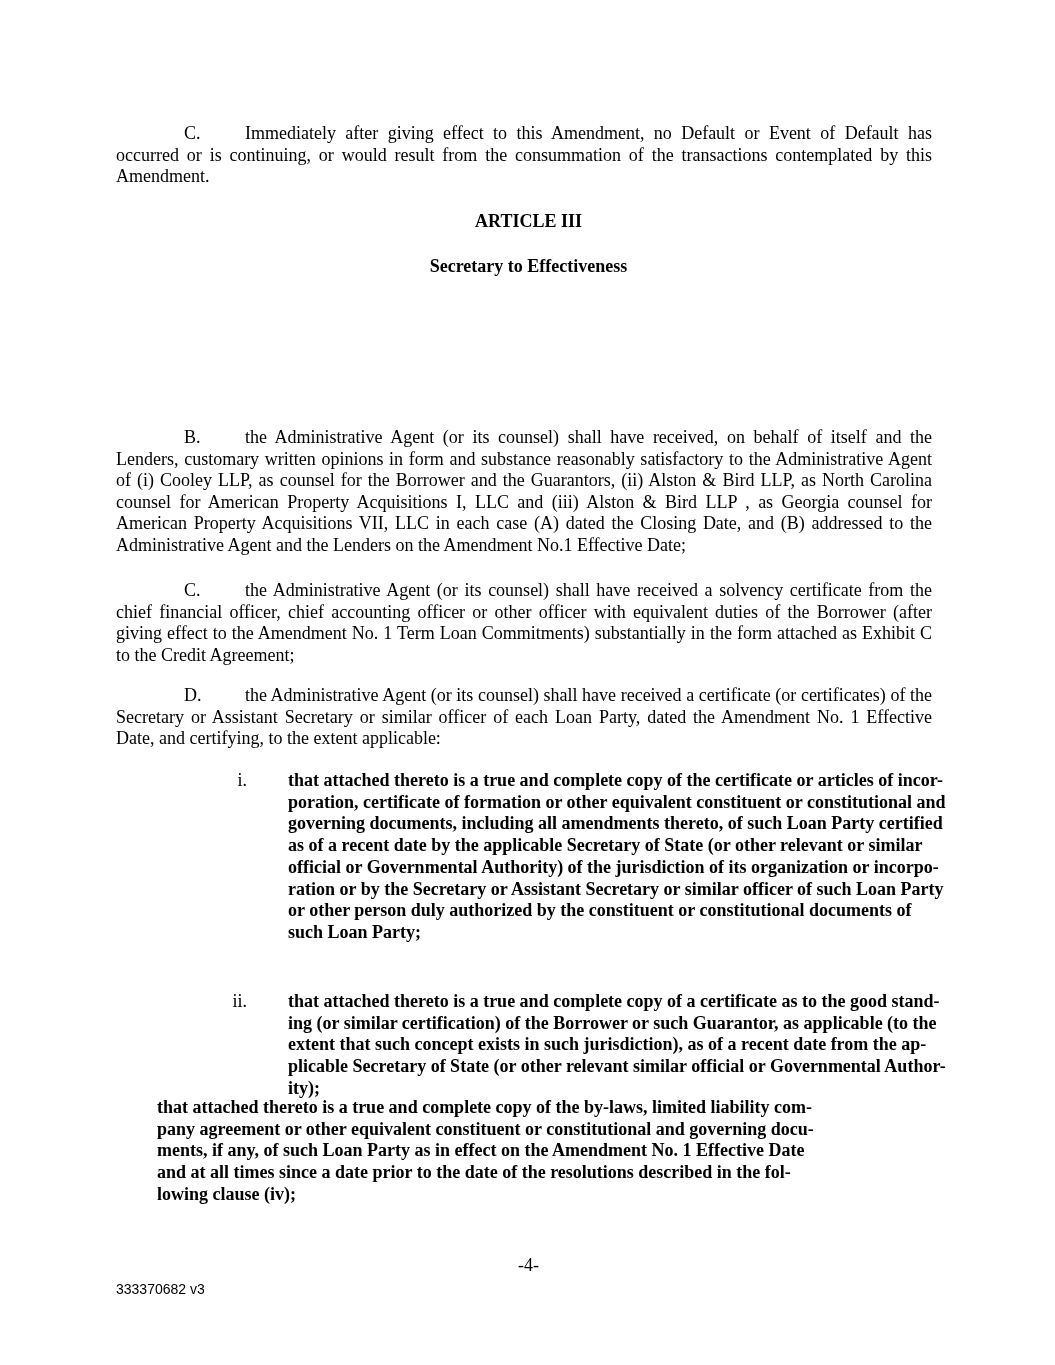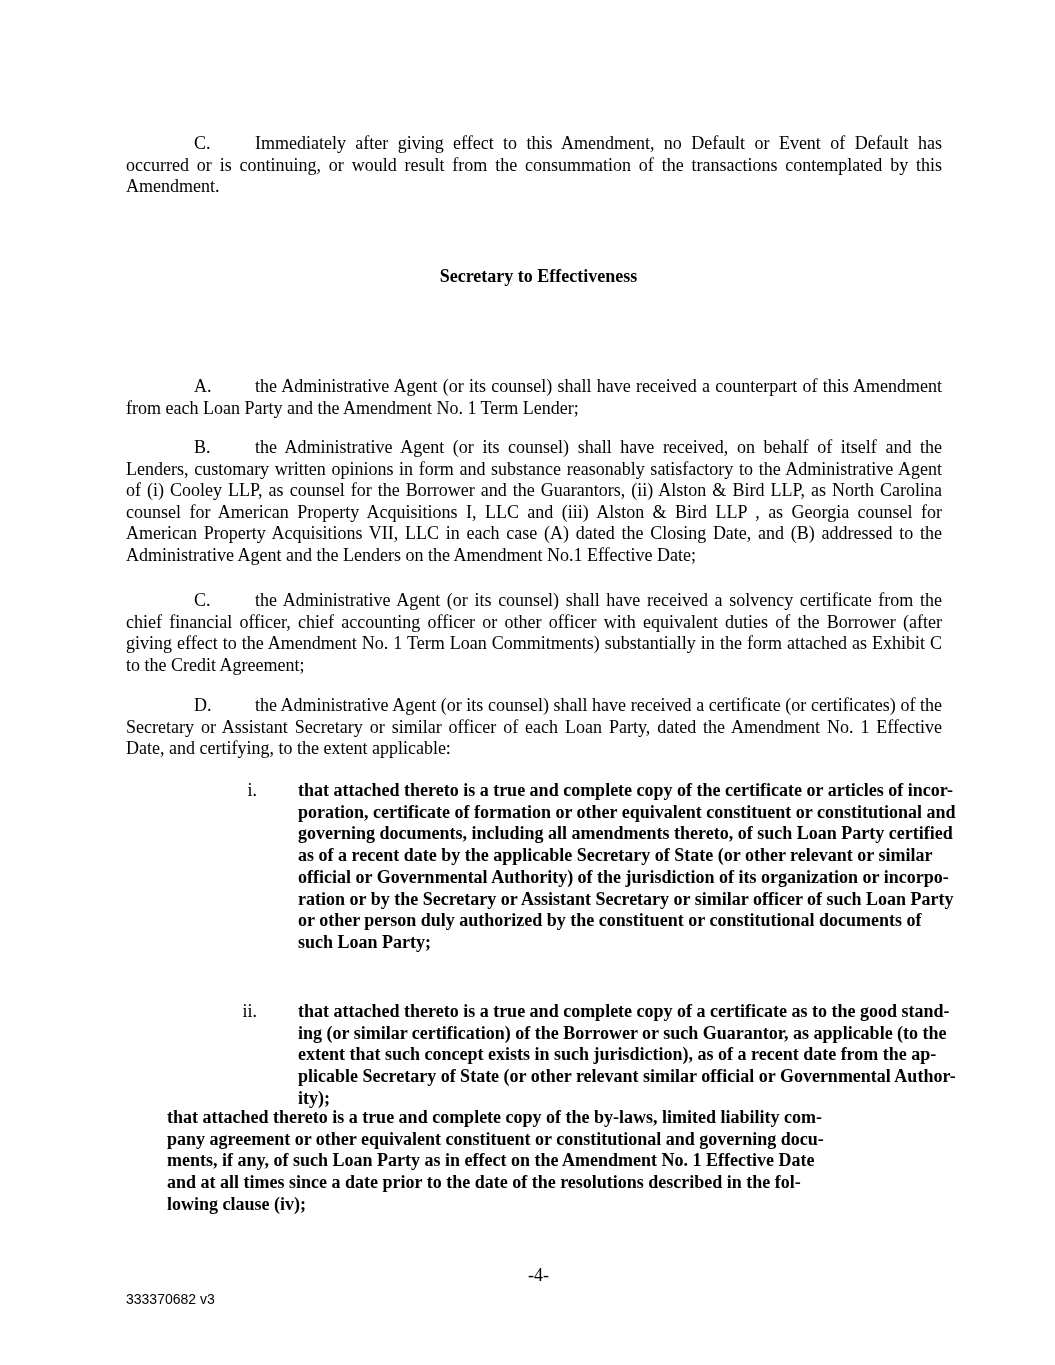--- a/index.html
+++ b/index.html
@@ -12,21 +12,21 @@
     color: #000000;
     font-family: "Liberation Serif", serif;
     font-size: 18px;
     line-height: 21.5px;
     overflow: hidden;
   }
   .block {
     position: absolute;
     left: 115px;
     width: 816px;
-    margin: 11px;
+    margin: 1px;
   }
   .justified { text-align: justify; }
   .para { text-indent: 68px; }
   .intro-para { text-indent: 137px; }
   .plabel {
     display: inline-block;
     width: 61px;
     text-indent: 0;
   }
   .underline { text-decoration: underline; }
@@ -54,25 +54,25 @@
     line-height: 15px;
   }
 </style>
 </head>
 <body>
 
 <div class="page">
 
   <p class="block para justified" style="top:122px"><span class="plabel">C.</span><span>Immediately after giving effect to this Amendment, no Default or Event of Default has occurred or is continuing, or would result from the consummation of the transactions contemplated by this Amendment.</span></p>
 
+  <div class="block heading" style="top:210px">ARTICLE III</div>
 
   <div class="block heading" style="top:255px">Secretary to Effectiveness</div>
 
 
-  <p class="block para justified" style="top:365px"><span class="plabel">A.</span><span>the Administrative Agent (or its counsel) shall have received a counterpart of this Amendment from each Loan Party and the Amendment No. 1 Term Lender;</span></p>
 
   <p class="block para justified" style="top:426px"><span class="plabel">B.</span><span>the Administrative Agent (or its counsel) shall have received, on behalf of itself and the Lenders, customary written opinions in form and substance reasonably satisfactory to the Administrative Agent of (i) Cooley LLP, as counsel for the Borrower and the Guarantors, (ii) Alston &amp; Bird LLP, as North Carolina counsel for American Property Acquisitions I, LLC and (iii) Alston &amp; Bird LLP , as Georgia counsel for American Property Acquisitions VII, LLC in each case (A) dated the Closing Date, and (B) addressed to the Administrative Agent and the Lenders on the Amendment No.1 Effective Date;</span></p>
 
   <p class="block para justified" style="top:579px"><span class="plabel">C.</span><span>the Administrative Agent (or its counsel) shall have received a solvency certificate from the chief financial officer, chief accounting officer or other officer with equivalent duties of the Borrower (after giving effect to the Amendment No. 1 Term Loan Commitments) substantially in the form attached as Exhibit C to the Credit Agreement;</span></p>
 
   <p class="block para justified" style="top:684px"><span class="plabel">D.</span><span>the Administrative Agent (or its counsel) shall have received a certificate (or certificates) of the Secretary or Assistant Secretary or similar officer of each Loan Party, dated the Amendment No. 1 Effective Date, and certifying, to the extent applicable:</span></p>
 
   <div class="block item" style="top:769px">
     <div class="inum">i.</div>
     <div class="itext">that attached thereto is a true and complete copy of the certificate or articles of incor-

